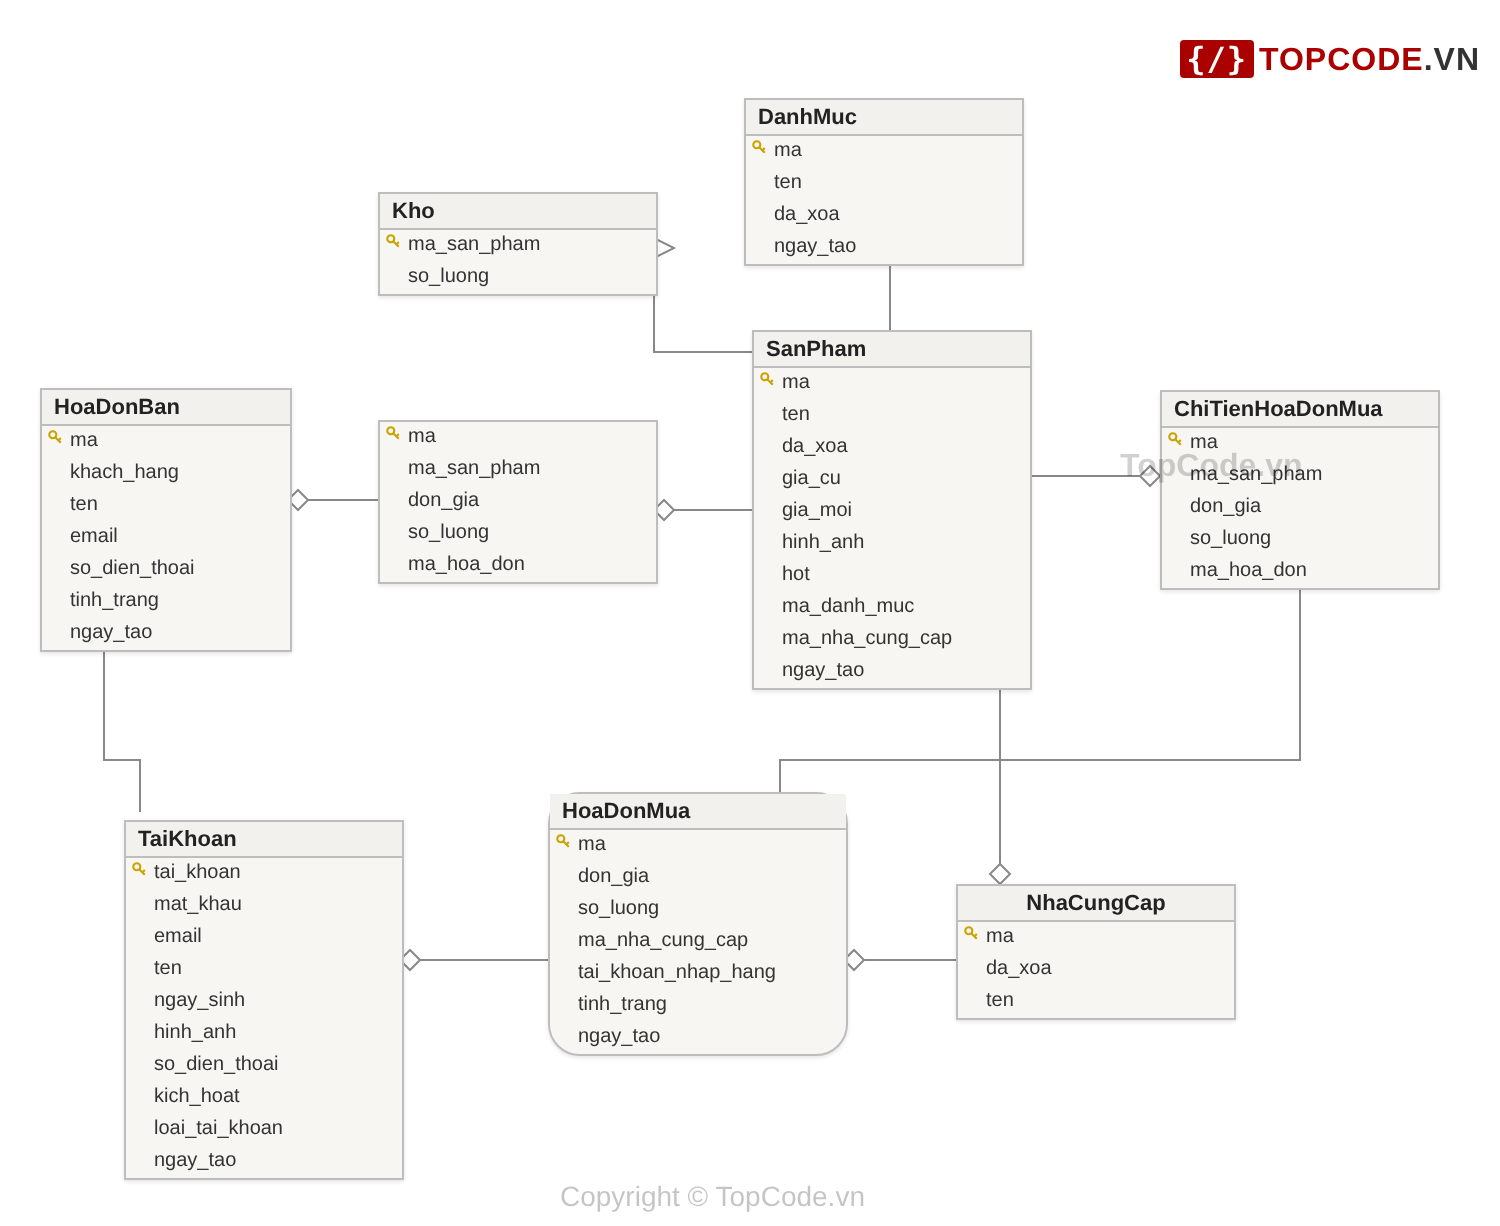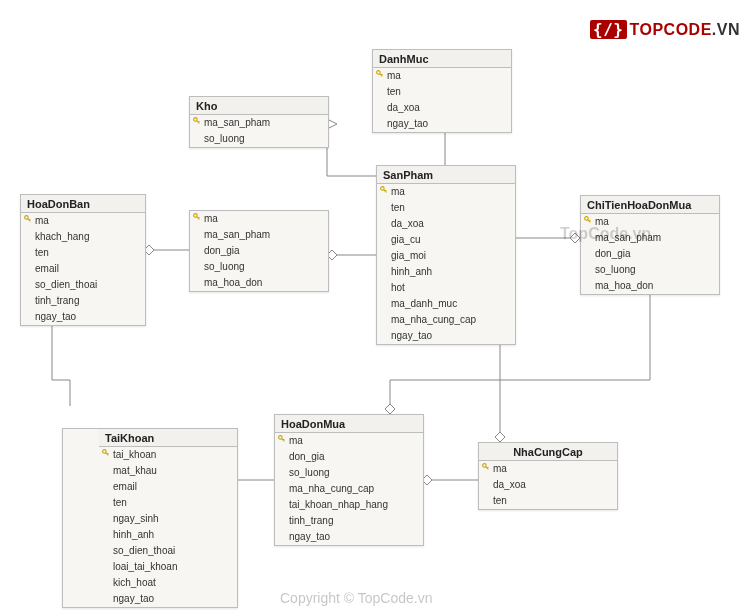--- a/index.html
+++ b/index.html
@@ -201,21 +201,21 @@
         <div class="row">
           <span>so_dien_thoai</span>
         </div>
         <div class="row">
           <span>tinh_trang</span>
         </div>
         <div class="row">
           <span>ngay_tao</span>
         </div>
       </div>
-      <div class="tbl" style="left: 62px; top: 428px; width: 138px; padding-left: 36px;">
+      <div class="tbl" style="left: 62px; top: 410px; width: 138px;">
         <div class="tbl-title">TaiKhoan</div>
         <div class="row">
           <span class="key">
             <svg viewBox="0 0 10 10" width="8" height="8">
               <circle cx="3" cy="3" r="2.2" fill="none" stroke="#c9a400" stroke-width="1.3"></circle>
               <path d="M4.5 4.5 L8 8 M6.5 6.5 L8 5" stroke="#c9a400" stroke-width="1.3" fill="none"></path>
             </svg>
           </span>
           <span>tai_khoan</span>
         </div>
@@ -231,30 +231,30 @@
         <div class="row">
           <span>ngay_sinh</span>
         </div>
         <div class="row">
           <span>hinh_anh</span>
         </div>
         <div class="row">
           <span>so_dien_thoai</span>
         </div>
         <div class="row">
+          <span>kich_hoat</span>
+        </div>
+        <div class="row">
           <span>loai_tai_khoan</span>
         </div>
         <div class="row">
-          <span>kich_hoat</span>
-        </div>
-        <div class="row">
-          <span>ngay_tao</span>
-        </div>
-      </div>
-      <div class="tbl" style="left: 274px; top: 414px; width: 148px;">
+          <span>ngay_tao</span>
+        </div>
+      </div>
+      <div class="tbl" style="left: 274px; top: 396px; width: 148px; border-radius: 16px;">
         <div class="tbl-title">HoaDonMua</div>
         <div class="row">
           <span class="key">
             <svg viewBox="0 0 10 10" width="8" height="8">
               <circle cx="3" cy="3" r="2.2" fill="none" stroke="#c9a400" stroke-width="1.3"></circle>
               <path d="M4.5 4.5 L8 8 M6.5 6.5 L8 5" stroke="#c9a400" stroke-width="1.3" fill="none"></path>
             </svg>
           </span>
           <span>ma</span>
         </div>

